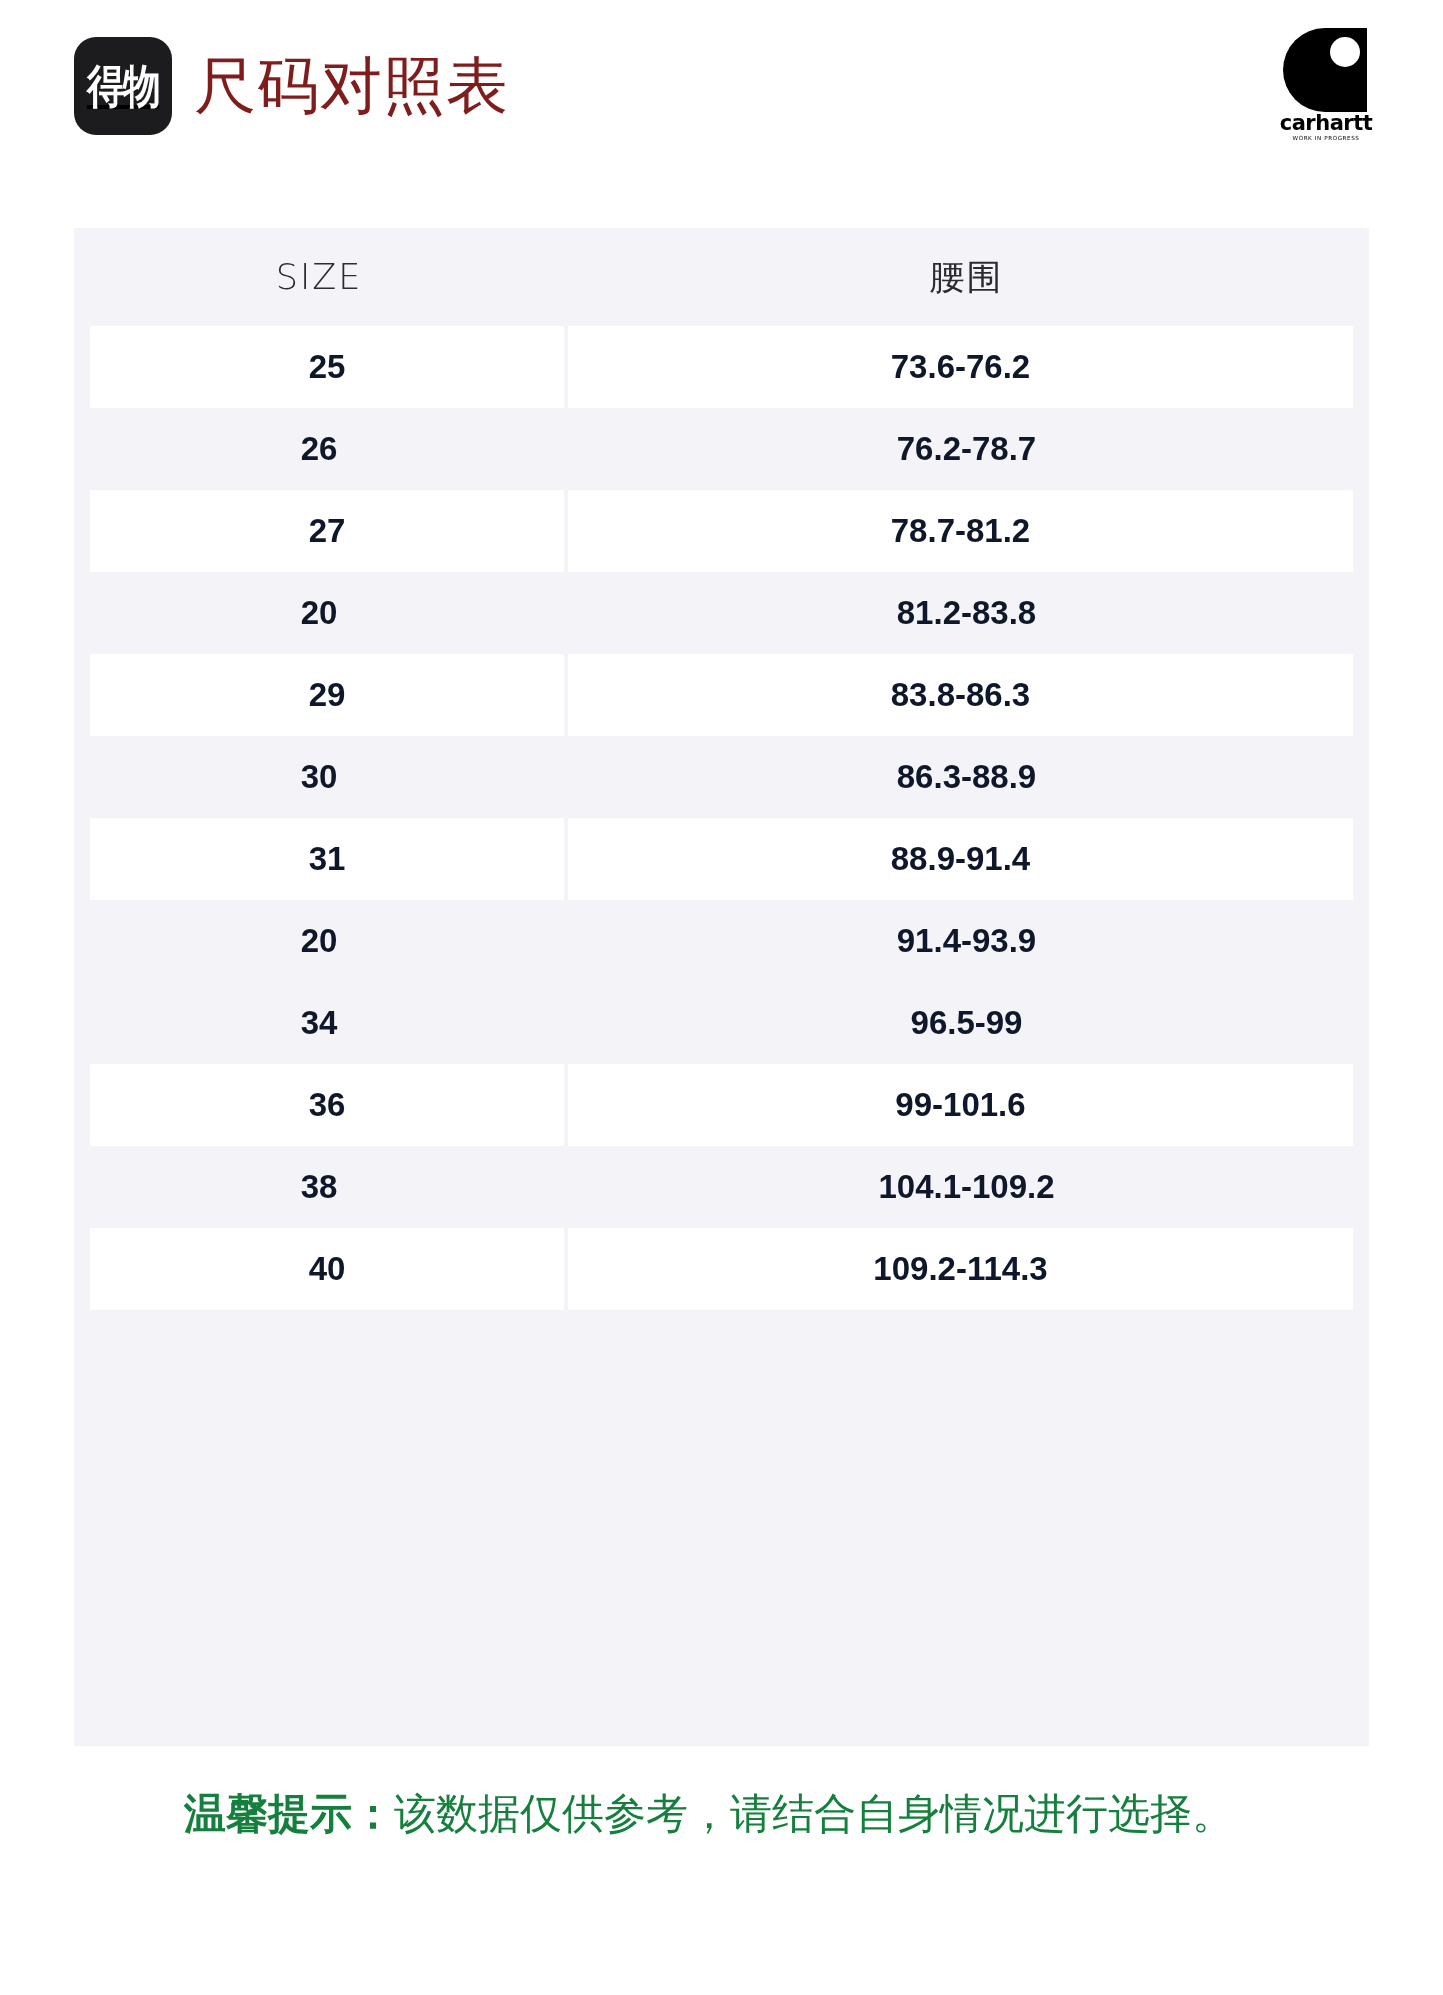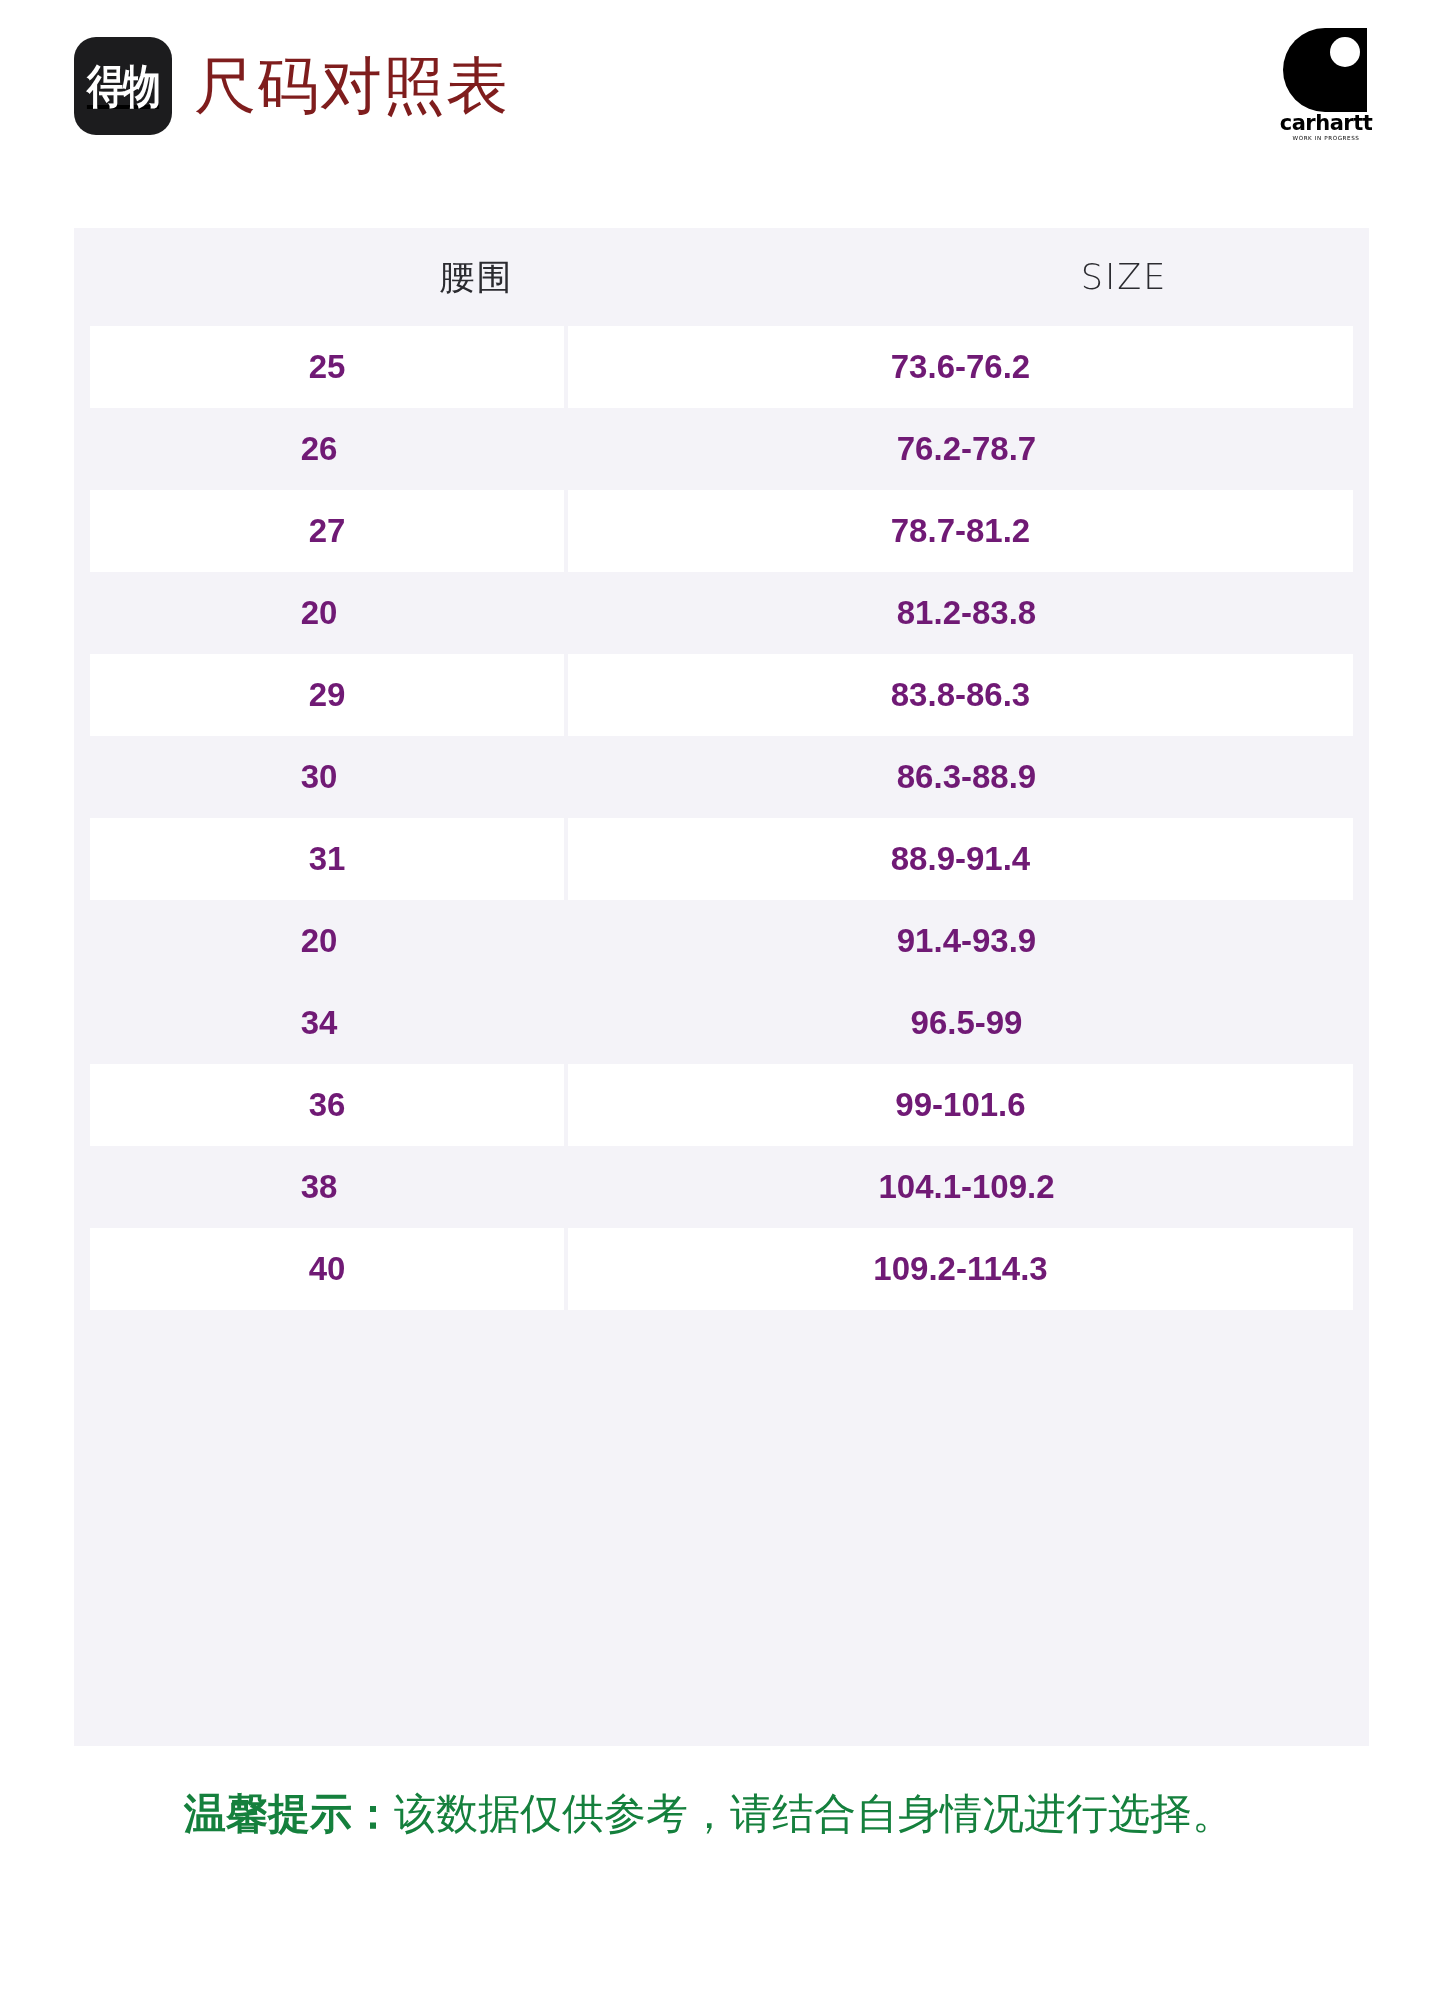--- a/index.html
+++ b/index.html
@@ -114,21 +114,21 @@
     height: 82px;
     align-items: stretch;
   }
 
   .t-row .cell {
     display: flex;
     align-items: center;
     justify-content: center;
     font-size: 33px;
     font-weight: 700;
-    color: #701a75;
+    color: #0f172a;
     letter-spacing: 0px;
     font-family: "Liberation Sans", "DejaVu Sans", sans-serif;
   }
 
   .t-row .cell-a { width: 490px; flex: 0 0 490px; }
   .t-row .cell-b { width: 805px; flex: 0 0 805px; }
 
   
   .t-row.alt .cell-a { background: #ffffff; margin-left: 16px; width: 474px; flex: 0 0 474px; }
   .t-row.alt .cell-b { background: #ffffff; margin-left: 4px; margin-right: 16px; width: 785px; flex: 0 0 785px; }
@@ -169,22 +169,22 @@
 
         <text x="59" y="110" font-family="DejaVu Sans, sans-serif" font-size="21" font-weight="700" fill="#000000" text-anchor="middle" letter-spacing="-0.5">carhartt</text>
         <text x="59" y="120" font-family="DejaVu Sans, sans-serif" font-size="5.6" font-weight="400" fill="#000000" text-anchor="middle" letter-spacing="0.6">WORK IN PROGRESS</text>
       </svg>
     </div>
   </div>
 
   <div class="table-card">
 
     <div class="t-header">
+      <div class="th col-a">SIZE</div>
       <div class="th col-b">腰围</div>
-      <div class="th col-a">SIZE</div>
     </div>
 
     <div class="t-body">
       <div class="t-row alt">
         <div class="cell cell-a">25</div>
         <div class="cell cell-b">73.6-76.2</div>
       </div>
       <div class="t-row">
         <div class="cell cell-a">26</div>
         <div class="cell cell-b">76.2-78.7</div>

